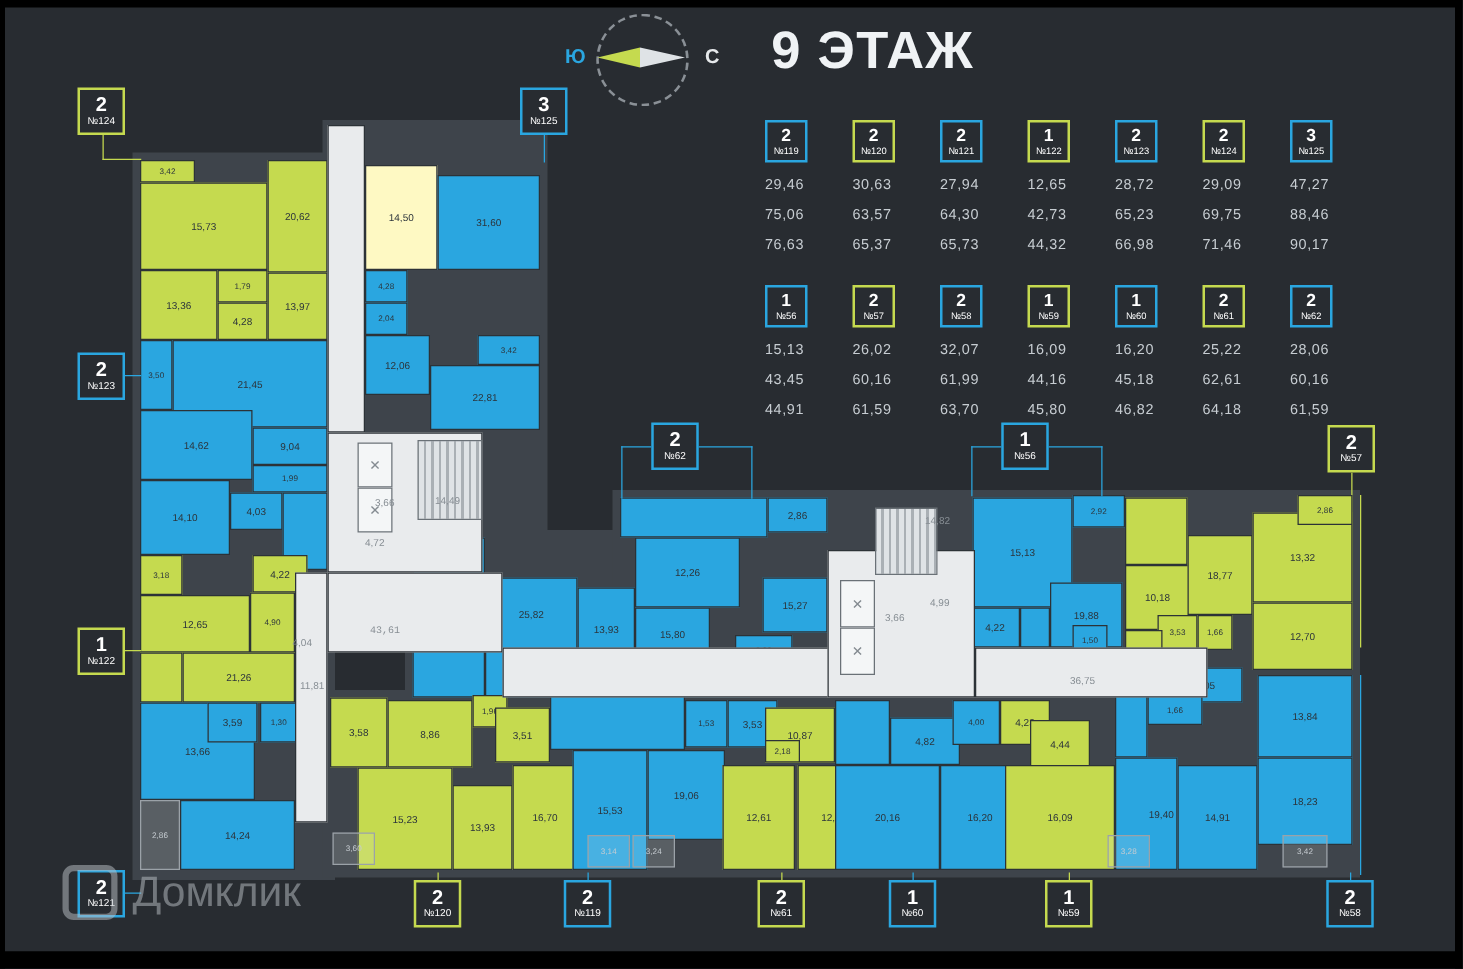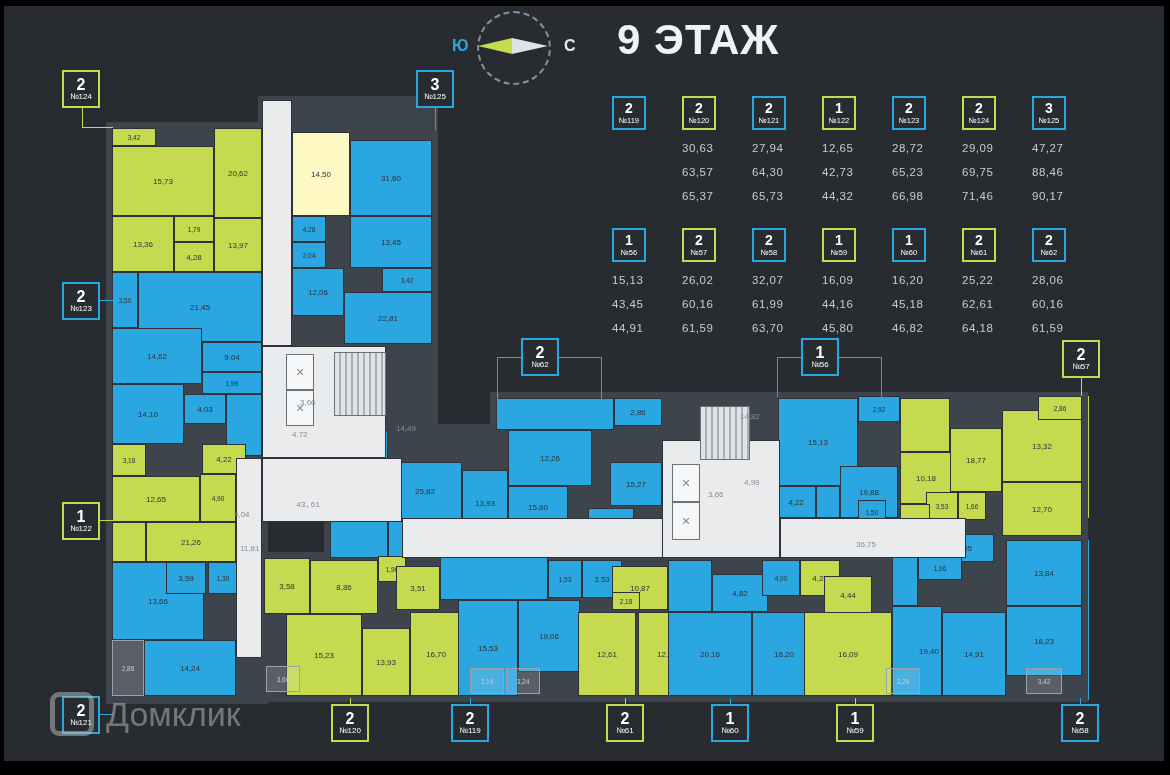--- a/index.html
+++ b/index.html
@@ -141,23 +141,20 @@
       </div>
       <div class="room" style="background: rgb(42, 166, 224); left: 144px; top: 640px; width: 92px; height: 56px; position: absolute;">
         <span class="ra">14,24</span>
       </div>
       <div class="room" style="background: #fef9c3; left: 292px; top: 132px; width: 58px; height: 84px; position: absolute;">
         <span class="ra">14,50</span>
       </div>
       <div class="room" style="background: rgb(42, 166, 224); left: 350px; top: 140px; width: 82px; height: 76px; position: absolute;">
         <span class="ra">31,60</span>
       </div>
-      <div class="room" style="background: rgb(42, 166, 224); left: 350px; top: 216px; width: 82px; height: 52px; position: absolute;">
-        <span class="ra">13,45</span>
-      </div>
       <div class="room" style="background: rgb(42, 166, 224); left: 292px; top: 216px; width: 34px; height: 26px; position: absolute;">
         <span class="ra sm">4,28</span>
       </div>
       <div class="room" style="background: rgb(42, 166, 224); left: 292px; top: 242px; width: 34px; height: 26px; position: absolute;">
         <span class="ra sm">2,04</span>
       </div>
       <div class="room" style="background: rgb(42, 166, 224); left: 292px; top: 268px; width: 52px; height: 48px; position: absolute;">
         <span class="ra">12,06</span>
       </div>
       <div class="room" style="background: rgb(42, 166, 224); left: 382px; top: 268px; width: 50px; height: 24px; position: absolute;">
@@ -353,21 +350,21 @@
         <span class="ra sm">3,24</span>
       </div>
       <div class="room bal" style="left: 886px; top: 668px; width: 34px; height: 26px; position: absolute;">
         <span class="ra sm">3,28</span>
       </div>
       <div class="room bal" style="left: 1026px; top: 668px; width: 36px; height: 26px; position: absolute;">
         <span class="ra sm">3,42</span>
       </div>
       <div class="plantext" style="left: 300px; top: 398px; position: absolute;">3,66</div>
       <div class="plantext" style="left: 292px; top: 430px; position: absolute;">4,72</div>
-      <div class="plantext" style="left: 348px; top: 424px; position: absolute; margin-left: 48px;">14,49</div>
+      <div class="plantext" style="left: 348px; top: 396px; position: absolute;">14,49</div>
       <div class="plantext" style="left: 296px; top: 500px; position: absolute; font-family: Liberation Mono, monospace;">43,61</div>
       <div class="plantext" style="left: 708px; top: 490px; position: absolute;">3,66</div>
       <div class="plantext" style="left: 744px; top: 478px; position: absolute;">4,99</div>
       <div class="plantext" style="left: 740px; top: 412px; position: absolute;">14,82</div>
       <div class="plantext" style="left: 856px; top: 540px; position: absolute;">36,75</div>
       <div class="plantext" style="left: 240px; top: 544px; position: absolute;">11,81</div>
       <div class="plantext" style="left: 234px; top: 510px; position: absolute;">4,04</div>
       <div class="fx-st" style="left: 334px; top: 352px; width: 50px; height: 62px; position: absolute;"></div>
       <div class="fx-st" style="left: 700px; top: 406px; width: 48px; height: 52px; position: absolute;"></div>
       <div class="fx-el" style="left: 286px; top: 354px; width: 26px; height: 34px; position: absolute;">✕</div>
@@ -467,20 +464,25 @@
 
   <div class="title">9 ЭТАЖ</div>
 
   <div class="legend">
       <div class="legend-row">
         <div class="legend-item">
           <div class="badge" style="border-color: rgb(42, 166, 224);">
             <div class="bn">2</div>
             <div class="bm">№119</div>
           </div>
+          <div class="areas">
+            <div class="area-line">29,46</div>
+            <div class="area-line">75,06</div>
+            <div class="area-line">76,63</div>
+          </div>
         </div>
         <div class="legend-item">
           <div class="badge" style="border-color: rgb(197, 218, 79);">
             <div class="bn">2</div>
             <div class="bm">№120</div>
           </div>
           <div class="areas">
             <div class="area-line">30,63</div>
             <div class="area-line">63,57</div>
             <div class="area-line">65,37</div>

